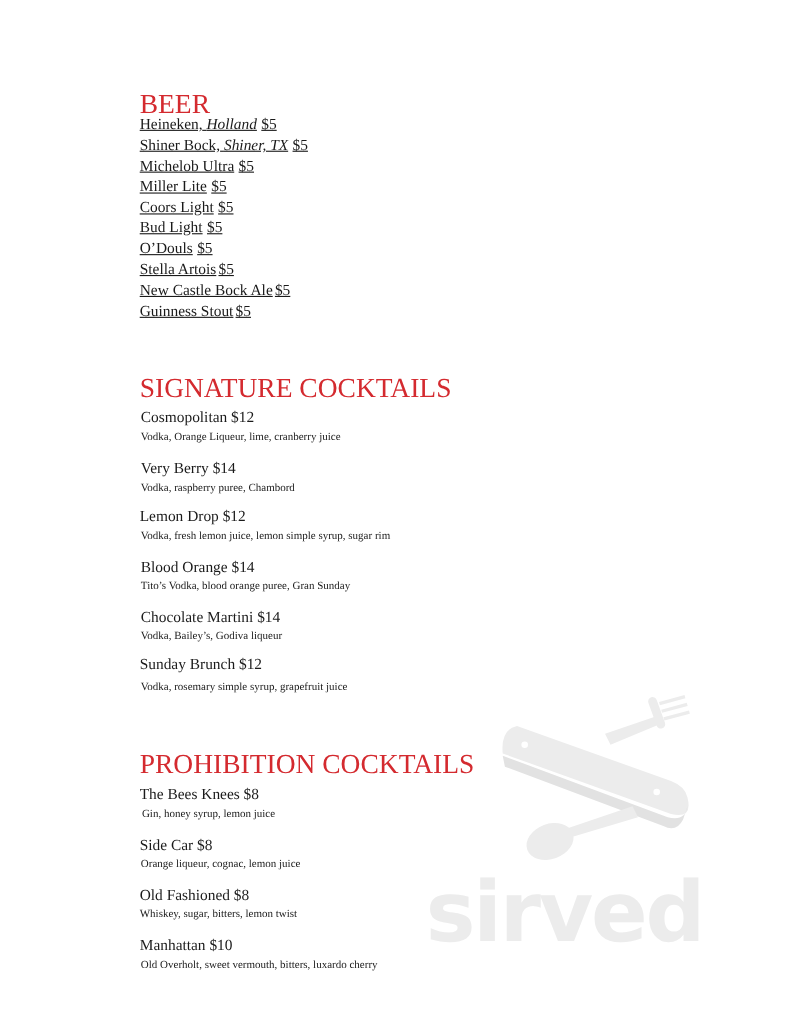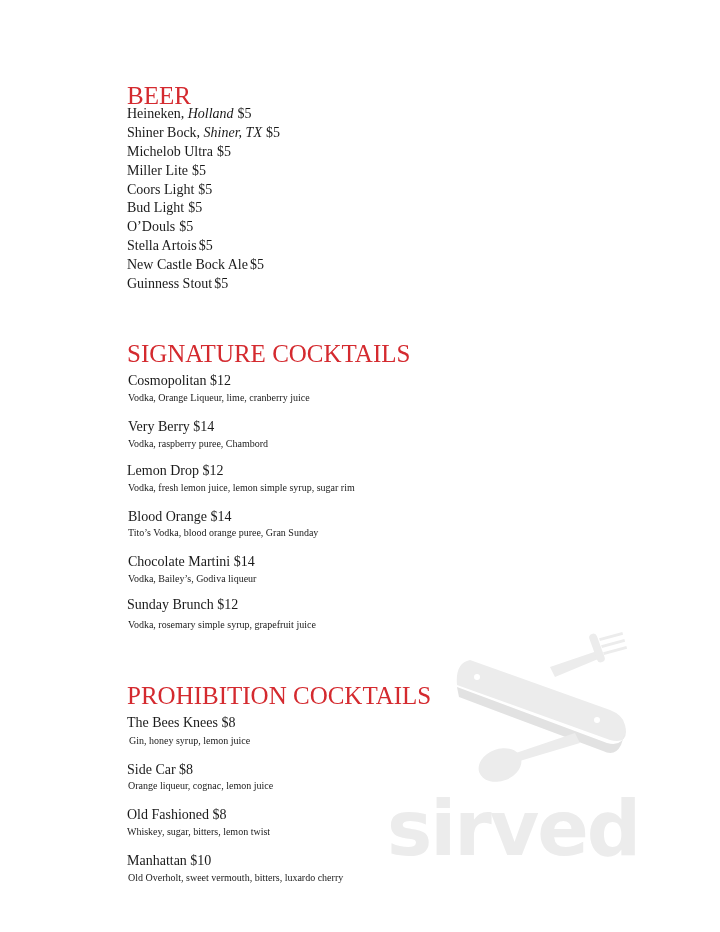--- a/index.html
+++ b/index.html
@@ -6,21 +6,21 @@
   body {
     width: 720px; height: 932px; background: #ffffff; position: relative; overflow: hidden;
     font-family: "Liberation Serif", "DejaVu Serif", serif; color: #1a1a1a;
   }
   .watermark { position: absolute; left: 385px; top: 615px; width: 290px; height: 250px; pointer-events: none; }
   .section-title {
     position: absolute; left: 127px; margin: 0; font-weight: normal;
     color: #d42a2f; font-size: 25px; letter-spacing: 0; line-height: 1;
     font-family: "Liberation Serif", "DejaVu Serif", serif;
   }
-  .beer-item { position: absolute; left: 127px; font-size: 14px; line-height: 1; white-space: nowrap; }
+  .beer-item { position: absolute; left: 127px; font-size: 14px; line-height: 1; white-space: nowrap; text-decoration: underline; }
   .beer-item .origin { font-style: italic; }
   .beer-item .price { margin-left: 4px; }
   .cocktail-name { position: absolute; left: 128px; font-size: 14px; line-height: 1; white-space: nowrap; font-family: Liberation Serif, serif; }
   .cocktail-desc { position: absolute; left: 128px; font-size: 10px; line-height: 1; white-space: nowrap; }
 </style>
 </head>
 <body>
 
 <div class="watermark">
   <svg width="290" height="250" viewBox="0 0 290 250">

